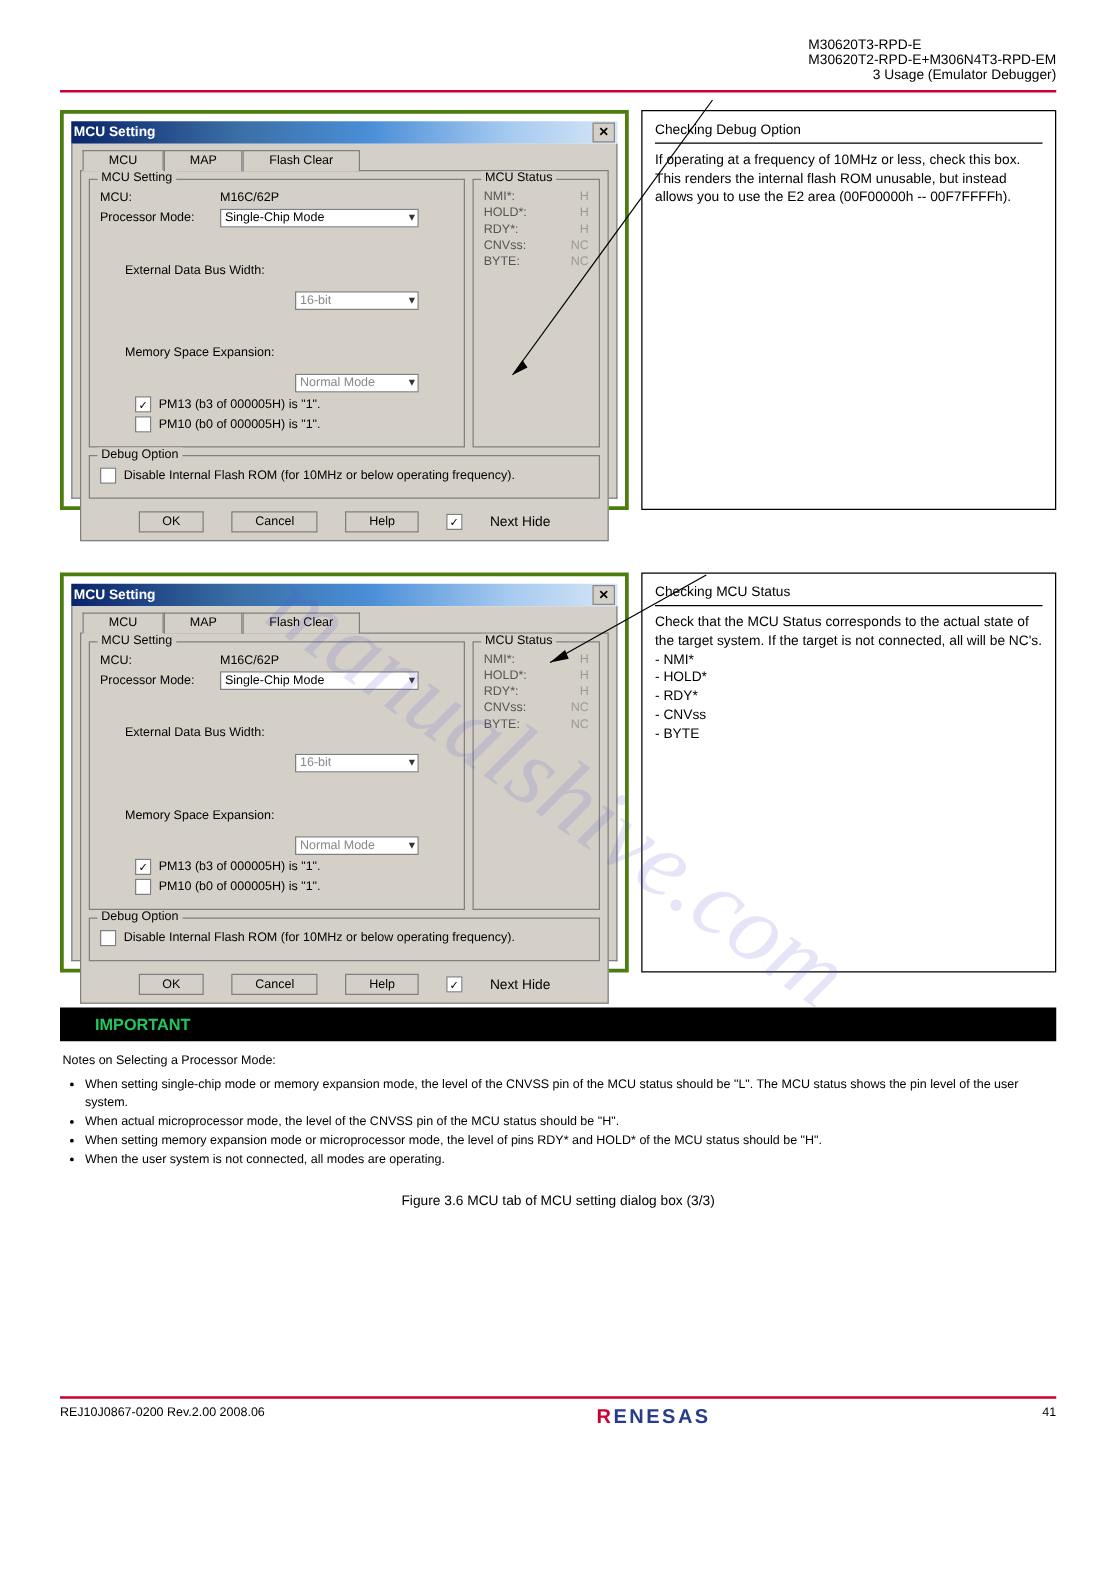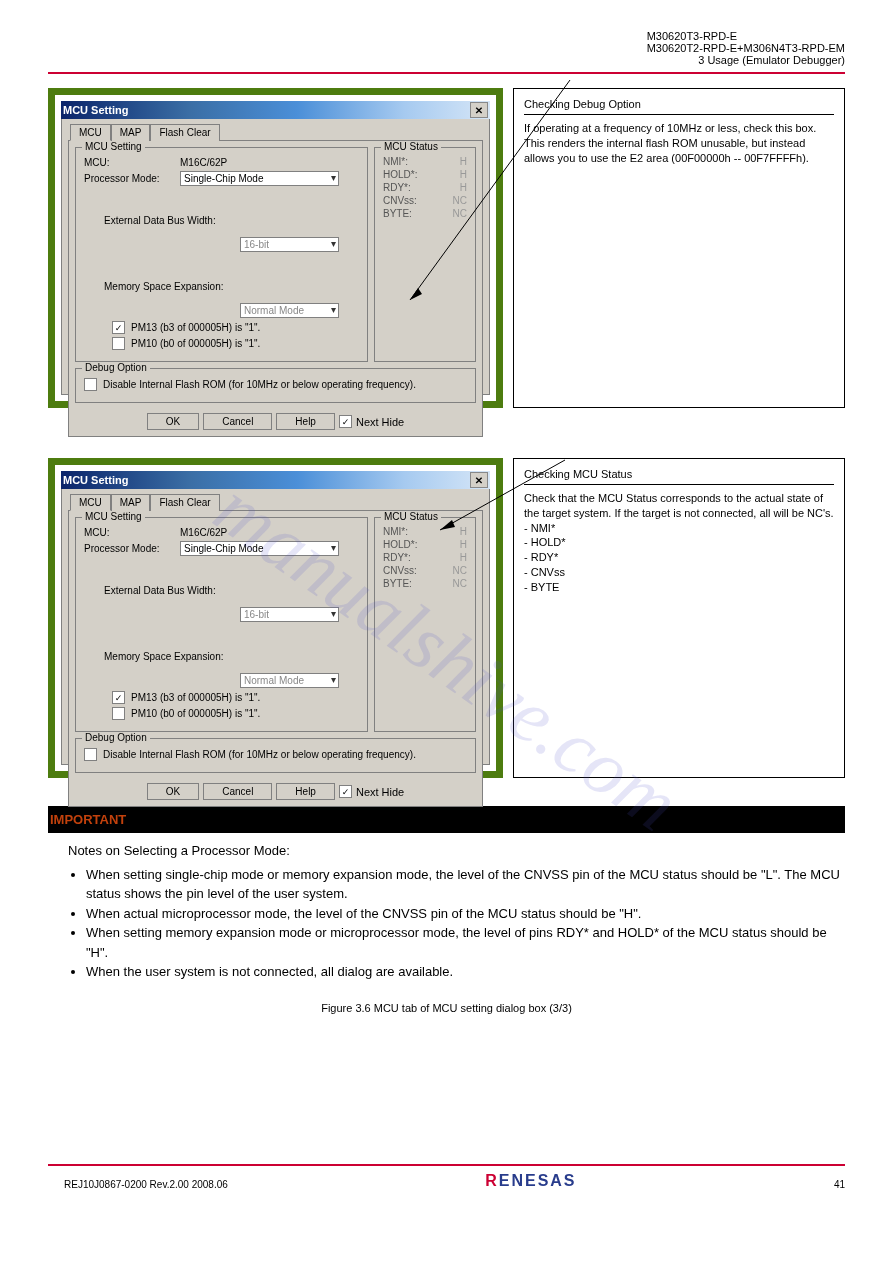--- a/index.html
+++ b/index.html
@@ -2,54 +2,54 @@
 <html><head>
 <meta charset="utf-8">
 <style>
   body{margin:0;background:#fff;font-family:"MS Sans Serif",Arial,sans-serif;font-size:11px;color:#000;}
   .page{width:893px;margin:0 auto;position:relative;}
   .hr-red{height:2px;background:#cc0033;margin:0 48px;}
   .header{padding:30px 48px 6px 48px;display:flex;align-items:flex-end;flex-direction:column;}
   .header-left{flex:1;font-size:11px;}
   .header-right{font-size:11px;}
   .figure-pair{display:flex;gap:10px;padding:14px 48px 0 48px;position:relative;}
-  .dlg-wrap{width:455px;height:320px;border:7px solid #4d7c0f;position:relative;box-sizing:border-box;padding:6px;}
+  .dlg-wrap{width:455px;height:320px;border:3px solid #4d7c0f;position:relative;box-sizing:border-box;padding:6px;}
   .dialog{position:relative;width:100%;height:100%;}
   .titlebar{height:18px;background:linear-gradient(90deg,#0a246a 0%,#3a6ea5 30%,#4b8fd8 55%,#a6caf0 80%,#d6e6f7 100%);color:#fff;font-weight:bold;display:flex;align-items:center;justify-content:space-between;padding:0 2px;font-size:11px;}
   .titlebar .cx{width:16px;height:14px;background:#d4d0c8;border:1px solid #888;color:#000;display:flex;align-items:center;justify-content:center;font-size:10px;}
   .body9x{background:#d4d0c8;height:calc(100% - 18px);border:1px solid #808080;border-top:none;padding:4px 6px 6px 6px;box-sizing:border-box;display:flex;flex-direction:column;}
   .tabs{display:flex;gap:0;margin-left:2px;}
-  .tab{padding:2px 8px;border:1px solid #808080;border-bottom:none;background:#d4d0c8;font-size:10px;position:relative;top:1px;}
+  .tab{padding:2px 20px;border:1px solid #808080;border-bottom:none;background:#d4d0c8;font-size:10px;position:relative;top:1px;}
   .tab.active{background:#d4d0c8;border-bottom:1px solid #d4d0c8;z-index:2;}
   .tabpane{border:1px solid #808080;background:#d4d0c8;flex:1;padding:6px;display:flex;flex-direction:column;gap:6px;}
   .grp{border:1px solid #808080;padding:6px 8px 8px 8px;position:relative;}
   .grp-title{position:absolute;top:-7px;left:6px;background:#d4d0c8;padding:0 3px;font-size:10px;}
   .row{display:flex;align-items:center;gap:6px;margin:3px 0;font-size:10px;}
   .lbl{white-space:nowrap;}
   .val{white-space:nowrap;}
   .select{border:1px solid #808080;background:#fff;padding:1px 14px 1px 3px;font-size:10px;position:relative;min-width:140px;display:inline-block;}
   .select::after{content:"▾";position:absolute;right:2px;top:0;font-size:10px;color:#333;}
   .select.dis{background:#ffffff;color:#888;margin-top:48px;}
   .chk{width:11px;height:11px;border:1px solid #808080;background:#fff;display:inline-flex;align-items:center;justify-content:center;font-size:9px;}
   .btn{border:1px solid #808080;background:#d4d0c8;padding:2px 18px;font-size:10px;}
-  .buttons{display:flex;gap:4px;justify-content:center;align-items:center;padding:4px 0 0 0;}
+  .buttons{display:flex;gap:22px;justify-content:center;align-items:center;padding:4px 0 0 0;}
   .mcu-flex{display:flex;gap:6px;}
   .mcu-left{flex:1;}
   .mcu-status{width:84px;}
   .status-row{display:flex;justify-content:space-between;font-size:10px;margin:2px 0;color:#555;}
   .status-row .sv{color:#999;}
   .side-box{flex:1;border:1px solid #000;height:320px;box-sizing:border-box;padding:8px 10px;font-size:11px;line-height:1.35;position:relative;}
   .side-title{font-weight:normal;border-bottom:1px solid #000;padding-bottom:2px;margin-bottom:6px;font-size:11px;}
   svg.arrow{position:absolute;pointer-events:none;z-index:5;}
   .important{margin:28px 48px 0 48px;}
-  .important-bar{background:#000;color:#c2410c;font-weight:bold;padding:6px 2px;font-size:13px;}
-  .important-body{border-top:none;padding:8px 2px 0 2px;font-size:13px;line-height:1.5;margin-left:18px;}
+  .important-bar{background:#000;color:#22c55e;font-weight:bold;padding:6px 28px;font-size:13px;}
+  .important-body{border-top:none;padding:8px 2px 0 2px;font-size:10px;line-height:1.5;}
   .footer{margin-top:150px;}
   .footer-line{height:2px;background:#cc0033;margin:0 48px;}
-  .footer-row{display:flex;justify-content:space-between;align-items:flex-end;padding:6px 48px 4px 48px;font-size:10px;margin-left:16px;}
+  .footer-row{display:flex;justify-content:space-between;align-items:flex-start;padding:6px 48px 4px 48px;font-size:10px;}
   .renesas{font-family:Arial,sans-serif;font-weight:bold;letter-spacing:2px;color:#283c8c;font-size:16px;}
   .renesas .accent{color:#cc0033;}
   .watermark{position:absolute;left:50%;top:55%;transform:translate(-50%,-50%) rotate(35deg);font-size:78px;color:rgba(80,80,200,0.15);font-style:italic;font-family:Georgia,serif;pointer-events:none;z-index:20;white-space:nowrap;}
 </style>
 </head>
 <body>
 <div class="page">
 
 <div class="watermark">manualshive.com</div>
 
@@ -256,21 +256,21 @@
 </div>
 
 <div class="important">
   <div class="important-bar">IMPORTANT</div>
   <div class="important-body">
     <div>Notes on Selecting a Processor Mode:</div>
     <ul style="margin:4px 0 0 18px;padding:0;">
       <li>When setting single-chip mode or memory expansion mode, the level of the CNVSS pin of the MCU status should be "L". The MCU status shows the pin level of the user system.</li>
       <li>When actual microprocessor mode, the level of the CNVSS pin of the MCU status should be "H".</li>
       <li>When setting memory expansion mode or microprocessor mode, the level of pins RDY* and HOLD* of the MCU status should be "H".</li>
-      <li>When the user system is not connected, all dialog are available.</li>
+      <li>When the user system is not connected, all modes are operating.</li>
     </ul>
   </div>
 </div>
 
 <div style="text-align:center;margin-top:20px;font-size:11px;">Figure 3.6  MCU tab of MCU setting dialog box (3/3)</div>
 
 <div class="footer">
   <div class="footer-line"></div>
   <div class="footer-row">
     <span>REJ10J0867-0200  Rev.2.00  2008.06</span>

